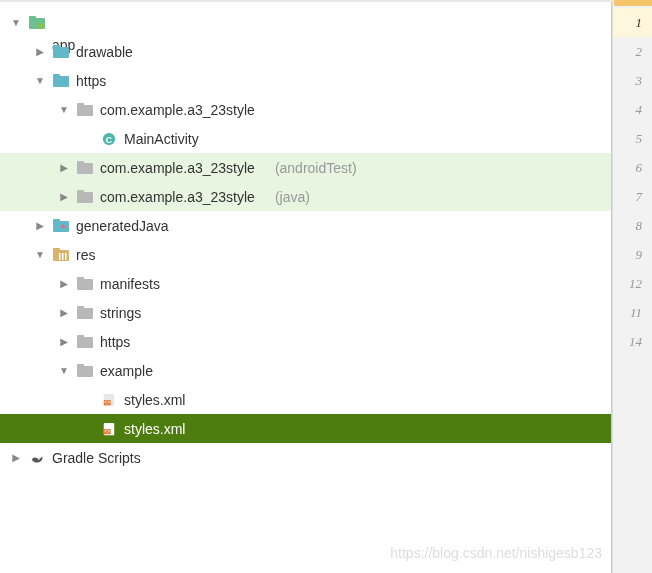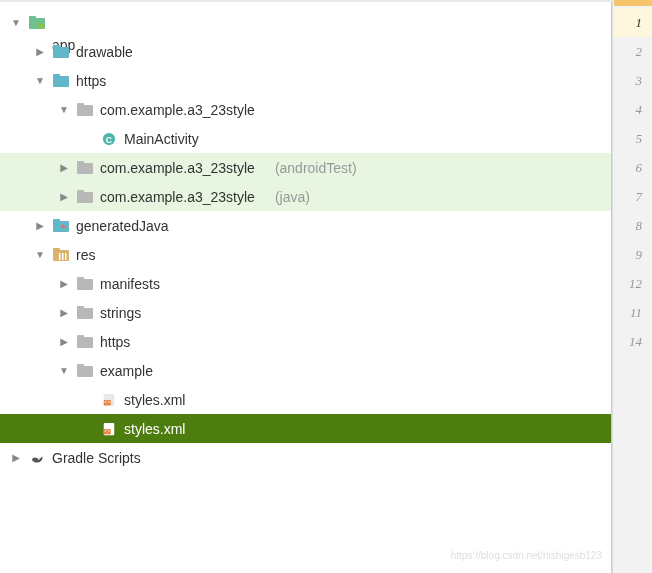--- a/index.html
+++ b/index.html
@@ -82,21 +82,21 @@
     .folder-icon svg { width: 16px; height: 14px; }
     .label { color: #333; }
     .label.bold { font-weight: normal; margin-top: 44px; }
     .label.suffix { color: #999; margin-left: 20px; }
     .selected .label { color: #fff; }
     .watermark {
       position: absolute;
       bottom: 12px;
       right: 50px;
       color: rgba(180,180,180,0.45);
-      font-size: 10px;
+      font-size: 14px;
       pointer-events: none;
     }
     .top-border {
       position: absolute;
       top: 0; left: 0; right: 40px;
       height: 2px;
       background: #e8e8e8;
     }
     .tab-hint {
       position: absolute;

